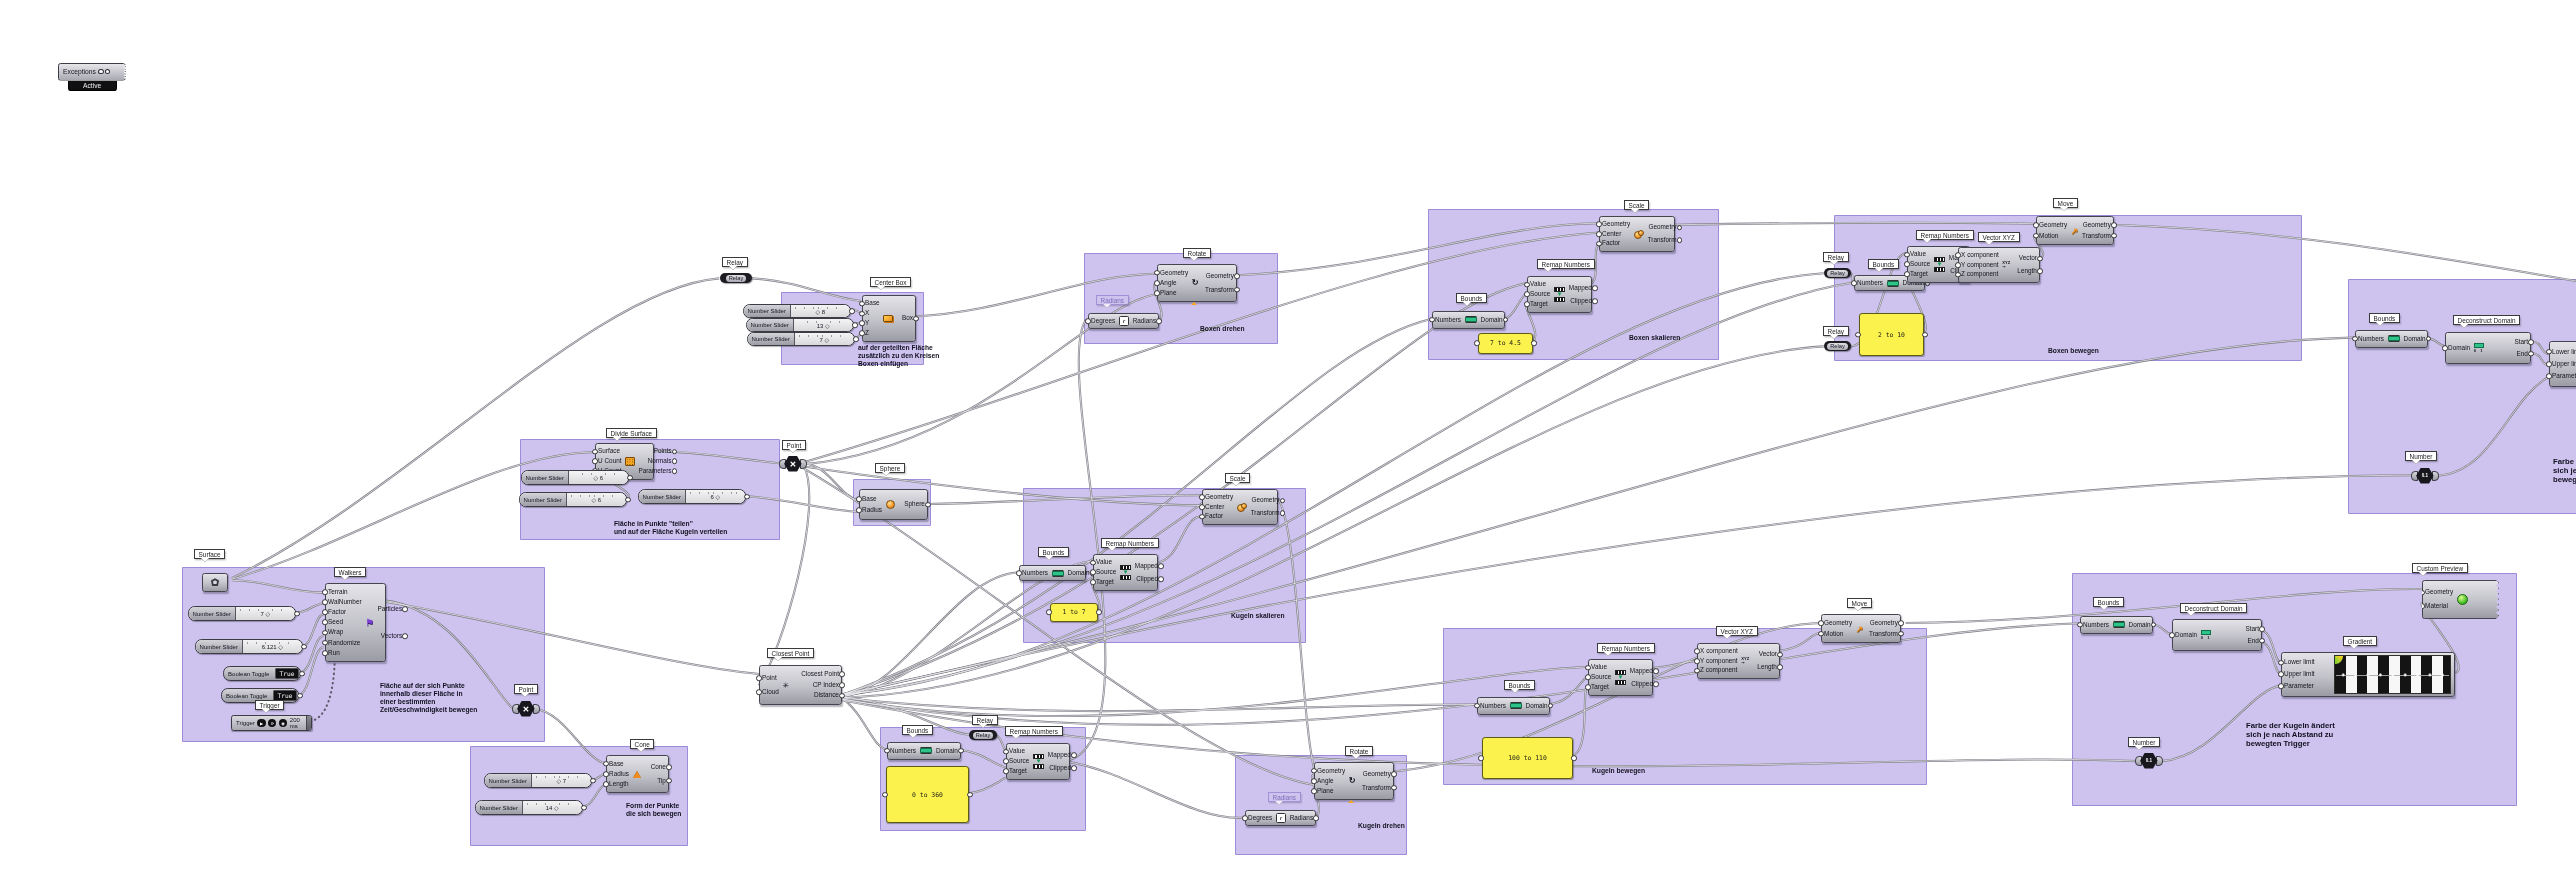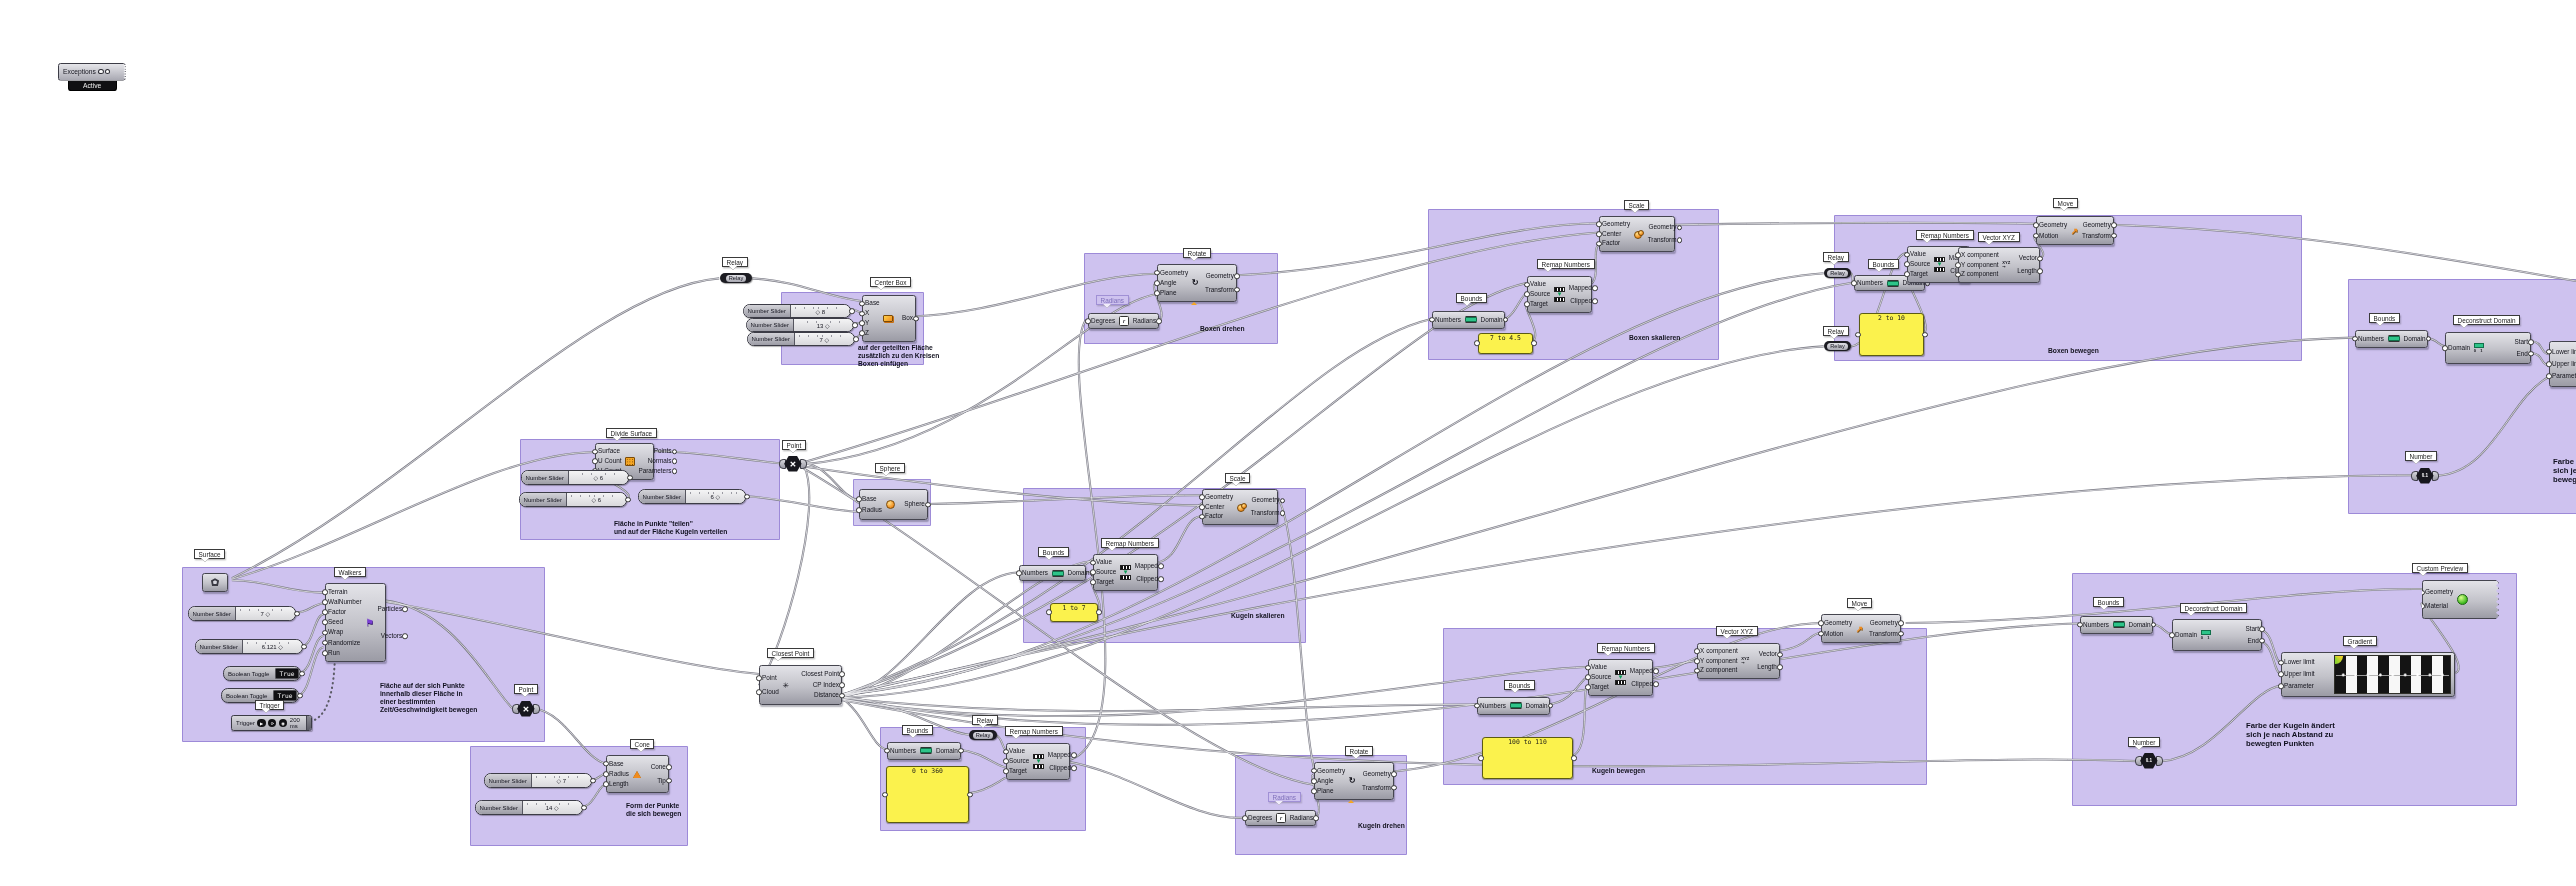--- a/index.html
+++ b/index.html
@@ -57,21 +57,21 @@
        justify-content:center;box-shadow:0.8px 1px 1px rgba(0,0,0,.35);}
   .relay span{background:linear-gradient(180deg,#e0e0e5,#a9a9b2);border-radius:4.1px;font-size:5.7px;
        padding:0 3.1px;line-height:7.2px;margin:0 2.6px;}
   .hexw{position:absolute;z-index:3;display:flex;align-items:center;}
   .hexwing{width:5.2px;height:8.2px;background:linear-gradient(180deg,#d6d6db,#9b9ba5);border:0.5px solid #3a3a44;}
   .hexwing.l{border-radius:4.1px 0 0 4.1px;margin-right:-2.1px;}
   .hexwing.r{border-radius:0 4.1px 4.1px 0;margin-left:-2.1px;}
   .hex{width:17.5px;height:15.5px;background:#17171d;color:#fff;display:flex;align-items:center;justify-content:center;
        clip-path:polygon(26% 0,74% 0,100% 50%,74% 100%,26% 100%,0 50%);font-weight:bold;}
   .panel{position:absolute;z-index:3;background:#fbf24d;border:0.8px solid #5b5b12;border-radius:3.1px;
-       display:flex;align-items:flex-start;justify-content:center;font-family:"DejaVu Sans Mono",monospace;
+       display:flex;align-items:center;justify-content:center;font-family:"DejaVu Sans Mono",monospace;
        font-size:6.4px;color:#23231a;box-shadow:0.8px 1px 1px rgba(0,0,0,.3);}
   .panel::before{content:"";position:absolute;left:-4.6px;top:50%;transform:translateY(-50%);
        width:3.6px;height:3.6px;background:#fff;border:0.6px solid #333;border-radius:50%;}
   .panel::after{content:"";position:absolute;right:-4.6px;top:50%;transform:translateY(-50%);
        width:3.6px;height:3.6px;background:#fff;border:0.6px solid #333;border-radius:50%;}
   .note{position:absolute;z-index:3;font-weight:bold;font-size:6.7px;line-height:1.18;color:#10101e;white-space:pre-line;}
   .glabel{position:absolute;z-index:3;font-weight:bold;font-size:6.7px;color:#14141f;white-space:nowrap;}
   .jagged{clip-path:polygon(0 0,96% 0,100% 7%,96% 14%,100% 21%,96% 28%,100% 35%,96% 42%,100% 49%,96% 56%,100% 63%,96% 70%,100% 77%,96% 84%,100% 91%,96% 100%,0 100%);}
   .gsw{position:absolute;top:2.1px;bottom:2.1px;right:2.6px;border:0.5px solid #30302a;}
   .gsw.stripes{background:repeating-linear-gradient(90deg,#141414 0 10.8px,#f7f7f7 10.8px 21.6px);}
@@ -814,21 +814,21 @@
       </div>
   </div>
   <span class="tip" style="left:2128px;top:737px">Number</span>
   <div class="hexw" style="left:2135px;top:753px">
     <span class="hexwing l"></span>
       <span class="hex" style="font-size:4.6px">0.1</span>
       <span class="hexwing r"></span>
   </div>
   <div class="note" style="left:2246px;top:721px;width:144px;font-size:7.7px">Farbe der Kugeln ändert
 sich je nach Abstand zu
-bewegten Punkten</div>
+bewegten Trigger</div>
 
   <span class="tip" style="left:767px;top:648px">Closest Point</span>
   <div class="comp" style="left:759px;top:665px;width:81px;height:38px">
     <div class="pins">
       <span class="prow">Point</span>
       <span class="prow">Cloud</span>
     </div>
     <div class="cicon icon-star">✳</div>
     <div class="pouts">
       <span class="prow">Closest Point</span>

